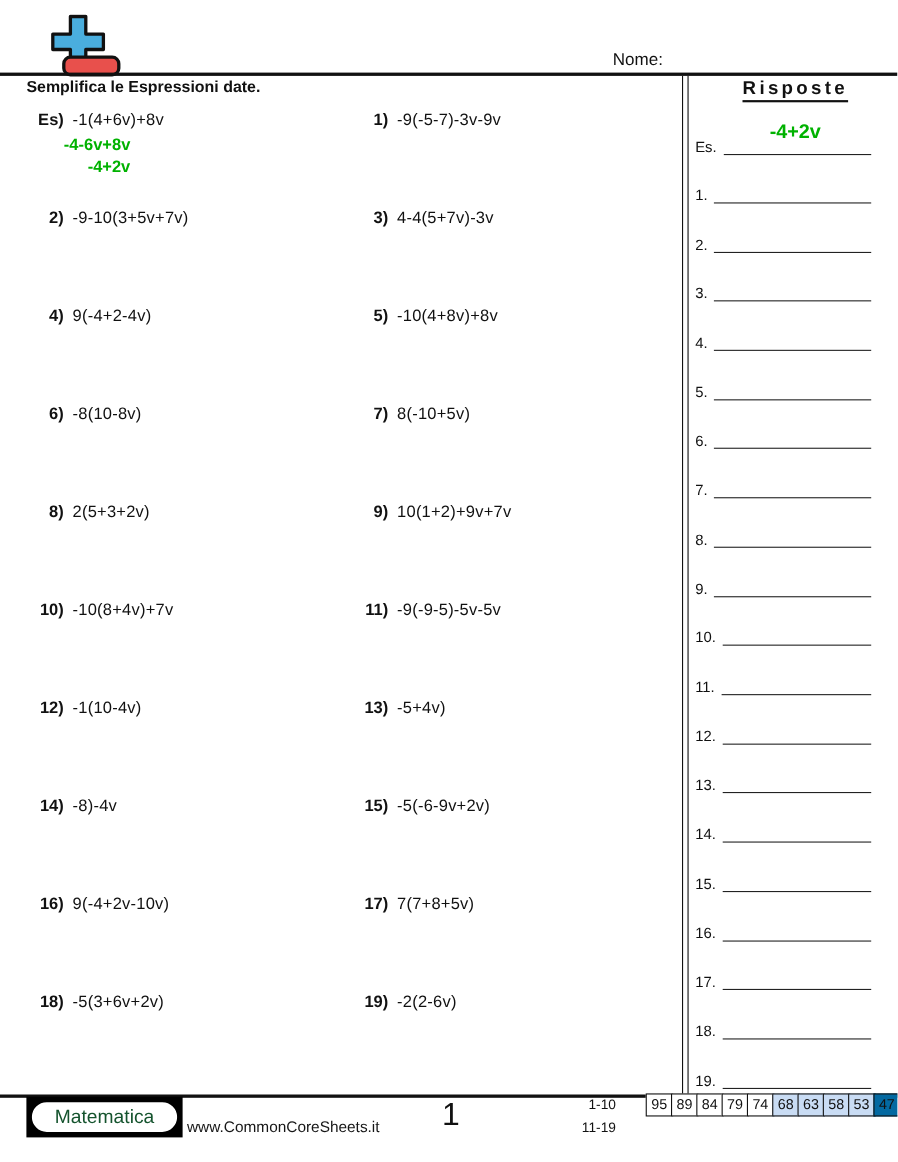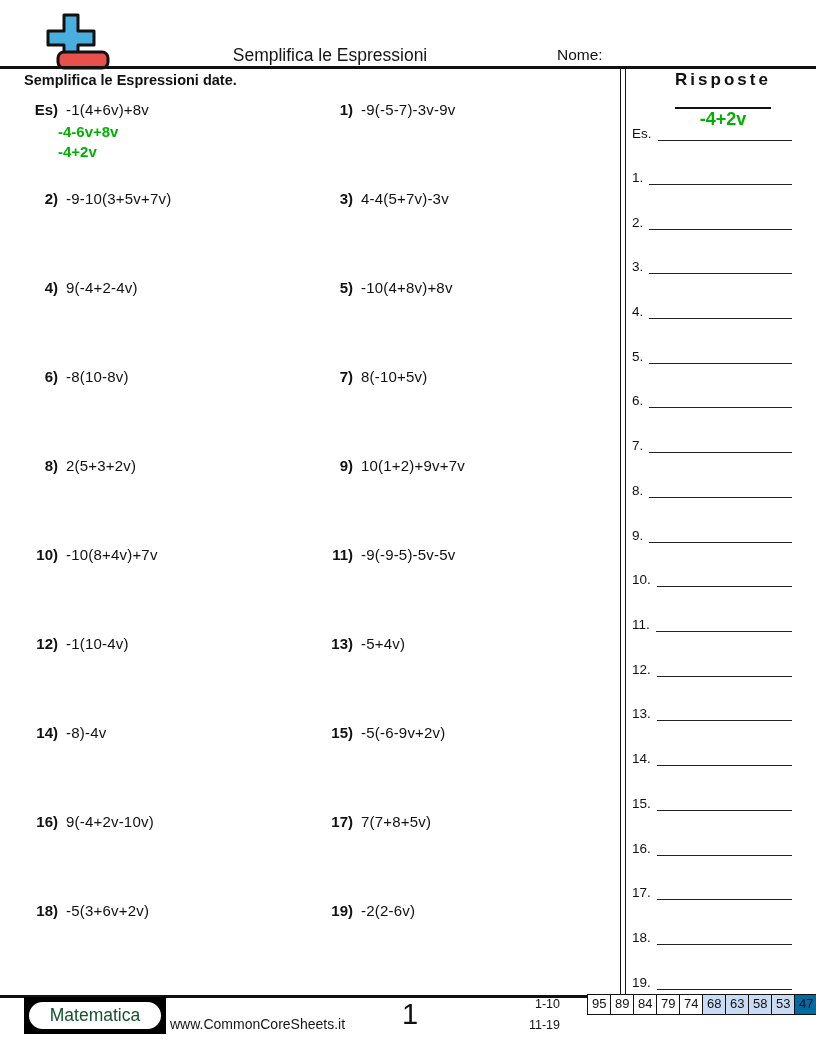--- a/index.html
+++ b/index.html
@@ -17,25 +17,25 @@
   .header-rule { position:absolute; left:0; top:66px; width:816px; height:3px; background:#111; }
   .instruction { position:absolute; left:24px; top:72px; font-weight:bold; font-size:14.5px; }
   
   .v-divider { position:absolute; left:620px; top:69px; height:926px; width:6px;
     border-left:1.5px solid #111; border-right:1.5px solid #111; }
   
   .problem { position:absolute; display:flex; font-size:15px; white-space:nowrap;padding-left:16px; }
   .p-num { display:inline-block; width:50px; text-align:right; font-weight:bold; padding-right:8px; }
   .p-expr { letter-spacing:0.2px; }
   .work { position:absolute; left:58px; top:122px; line-height:19.5px;
-    font-size:15px; font-weight:bold; }
+    font-size:15px; font-weight:bold;text-align:right; }
   
   .answers-heading { position:absolute; left:630px; top:70px; width:186px; text-align:center; }
   .answers-heading span { display:inline-block; font-weight:bold; font-size:17px;
-    letter-spacing:3px; border-bottom:2px solid #111; padding-bottom:17px;text-align:center; }
+    letter-spacing:3px; border-bottom:2px solid #111; padding-bottom:1px;text-align:center; }
   .ans-row { position:absolute; left:632px; width:160px; height:18px;
     display:flex; align-items:flex-end; gap:6px; font-size:13.5px; }
   .ans-line { flex:1; border-bottom:1.5px solid #222; }
   .es-answer { position:absolute; left:656px; top:109px; width:134px; text-align:center;
     font-size:18px; font-weight:bold; }
   
   .footer-rule { position:absolute; left:0; top:995px; width:816px; height:2.5px; background:#111; }
   .badge { position:absolute; left:24px; top:997px; width:142px; height:37px;
     background:#000; padding:3px; }
   .badge-pill { width:100%; height:100%; background:#fff; border:2.5px solid #000;
@@ -56,21 +56,20 @@
 <body>
 
 <div class="page">
 
   <div class="logo">
     <svg width="76" height="58" viewBox="0 0 76 58">
       <path d="M 28 2 h 14 v 16 h 16 v 14 h -16 v 16 h -14 v -16 h -16 v -14 h 16 z" fill="#4aaede" stroke="#111" stroke-width="3" stroke-linejoin="round"></path>
       <rect x="22" y="39" width="50" height="16" rx="6" fill="#e8504c" stroke="#111" stroke-width="3"></rect>
     </svg>
   </div>
-  <div class="ws-title">Semplifica le Espressioni</div>
   <div class="name-label">Nome:</div>
   <div class="header-rule"></div>
   <div class="instruction">Semplifica le Espressioni date.</div>
 
   <div class="v-divider"></div>
 
   <div class="problem" style="left:0;top:101px">
     <span class="p-num">Es)</span>
     <span class="p-expr">-1(4+6v)+8v</span>
   </div>

